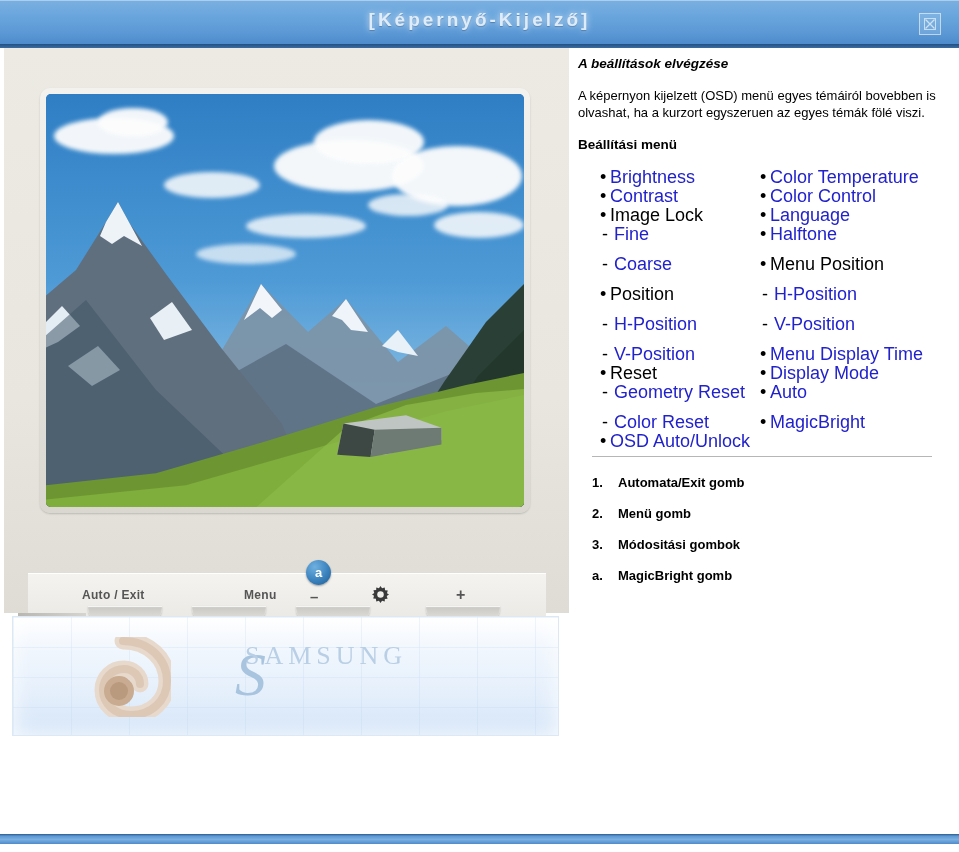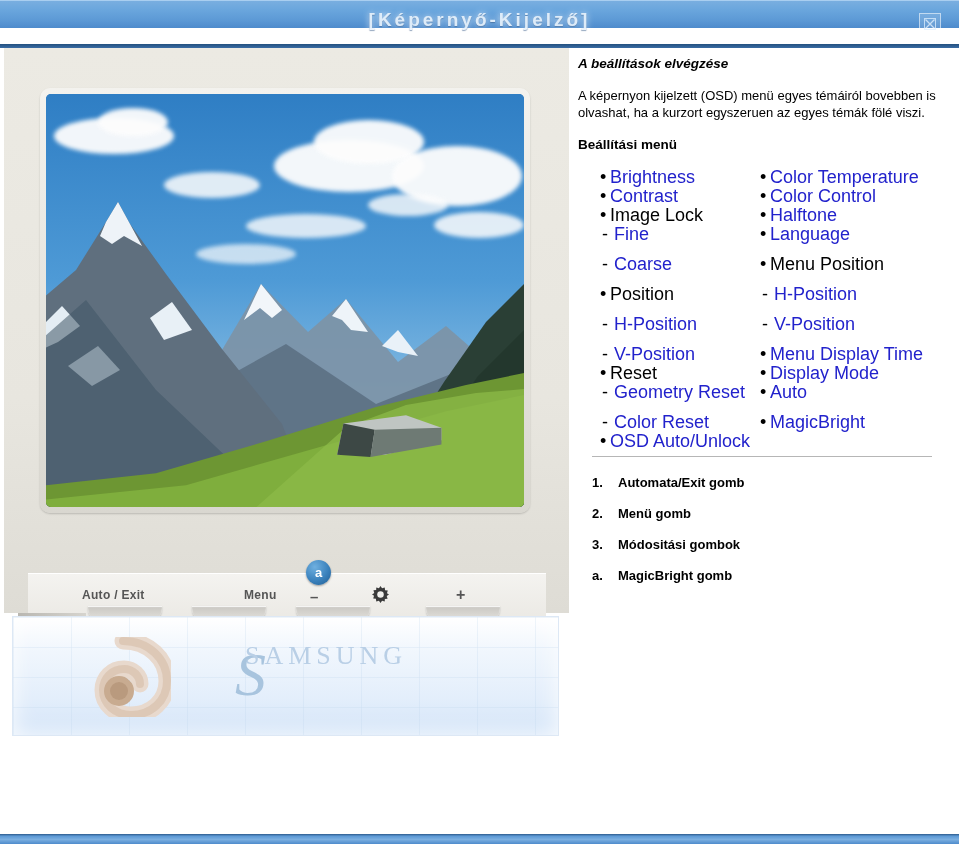--- a/index.html
+++ b/index.html
@@ -6,21 +6,21 @@
   body{
     width:959px;height:852px;
     background:#ffffff;
     font-family:"Liberation Sans", sans-serif;
     overflow:hidden;
     position:relative;
   }
 
   
   .titlebar{
-    position:absolute;left:0;top:0;width:959px;height:28px;
+    position:absolute;left:0;top:0;width:959px;height:44px;
     background:linear-gradient(to bottom,#7bafe0 0%,#6aa6dd 35%,#5d9ad6 70%,#4e8bcc 100%);
     box-shadow:inset 0 1px 0 #a9cef0;
   }
   .titlebar-underline{
     position:absolute;left:0;top:44px;width:959px;height:4px;
     background:linear-gradient(to bottom,#23507f,#3a6ca4);
   }
   .title-text{
     position:absolute;left:0;top:9px;width:959px;text-align:center;
     font-size:19px;letter-spacing:3px;font-weight:bold;
@@ -295,22 +295,22 @@
         <div class="mi sp"><span class="dash">-</span><span>H-Position</span></div>
         <div class="mi sp"><span class="dash">-</span><span>V-Position</span></div>
         <div class="mi black"><span class="bullet">•</span><span>Reset</span></div>
         <div class="mi"><span class="dash">-</span><span>Geometry Reset</span></div>
         <div class="mi sp"><span class="dash">-</span><span>Color Reset</span></div>
         <div class="mi"><span class="bullet">•</span><span>OSD Auto/Unlock</span></div>
       </div>
     <div class="col col-right" id="col-right">
         <div class="mi"><span class="bullet">•</span><span>Color Temperature</span></div>
         <div class="mi"><span class="bullet">•</span><span>Color Control</span></div>
+        <div class="mi"><span class="bullet">•</span><span>Language</span></div>
         <div class="mi"><span class="bullet">•</span><span>Halftone</span></div>
-        <div class="mi"><span class="bullet">•</span><span>Language</span></div>
         <div class="mi black sp"><span class="bullet">•</span><span>Menu Position</span></div>
         <div class="mi sp"><span class="dash">-</span><span>H-Position</span></div>
         <div class="mi sp"><span class="dash">-</span><span>V-Position</span></div>
         <div class="mi sp"><span class="bullet">•</span><span>Menu Display Time</span></div>
         <div class="mi"><span class="bullet">•</span><span>Display Mode</span></div>
         <div class="mi"><span class="bullet">•</span><span>Auto</span></div>
         <div class="mi sp"><span class="bullet">•</span><span>MagicBright</span></div>
       </div>
   </div>
 

